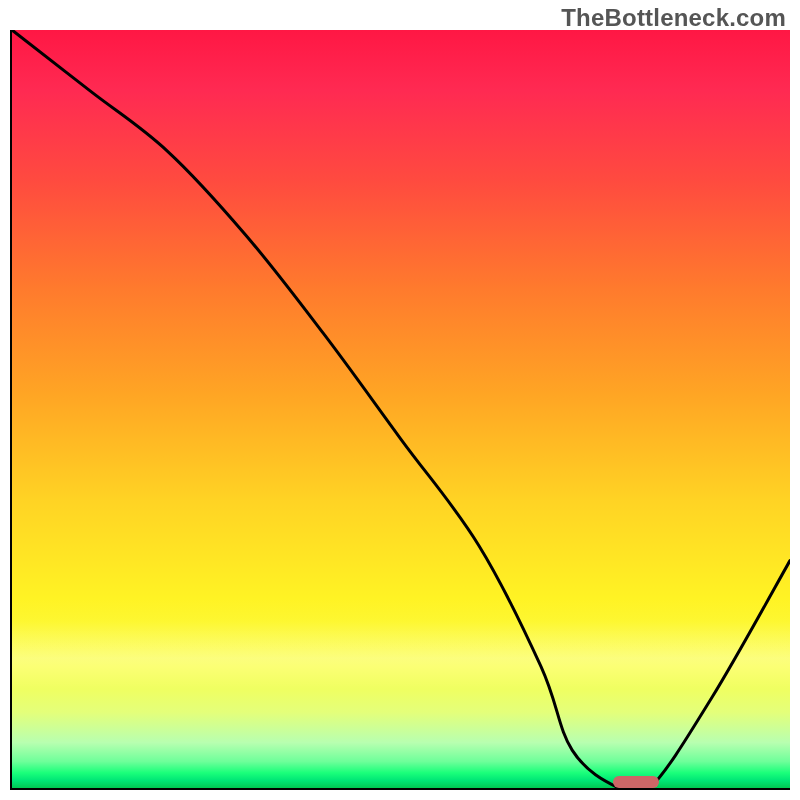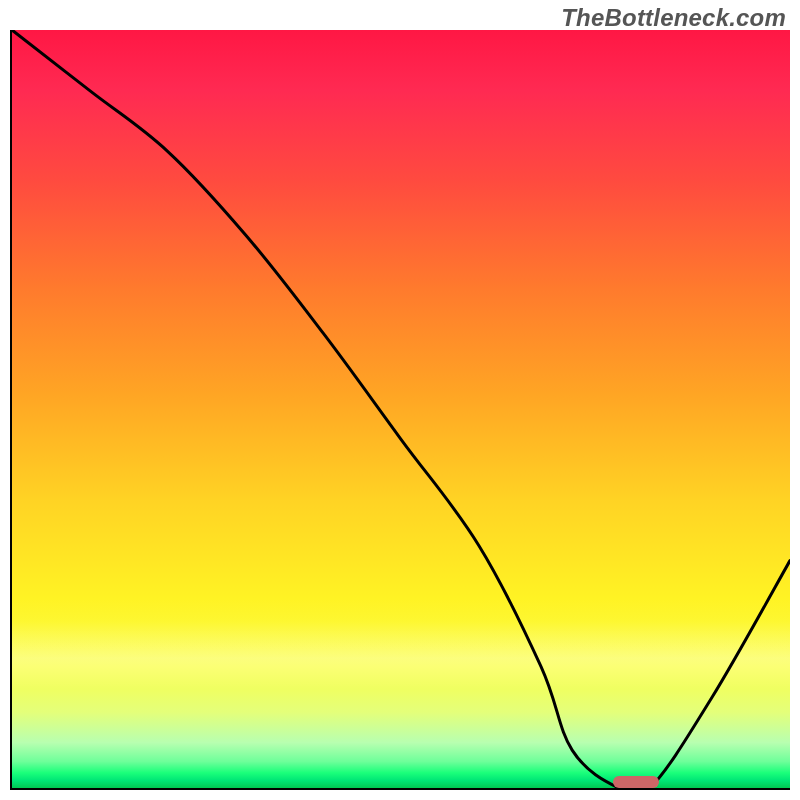--- a/index.html
+++ b/index.html
@@ -17,21 +17,20 @@
   }
   .watermark {
     position: absolute;
     top: 4px;
     right: 14px;
     font-family: Arial, Helvetica, sans-serif;
     font-size: 24px;
     font-weight: 600;
     color: #555555;
     letter-spacing: 0.2px;
-    font-style: italic;
   }
   .plot-area {
     position: absolute;
     left: 10px;
     top: 30px;
     width: 780px;
     height: 760px;
     border-left: 2px solid #000;
     border-bottom: 2px solid #000;
     box-sizing: border-box;

